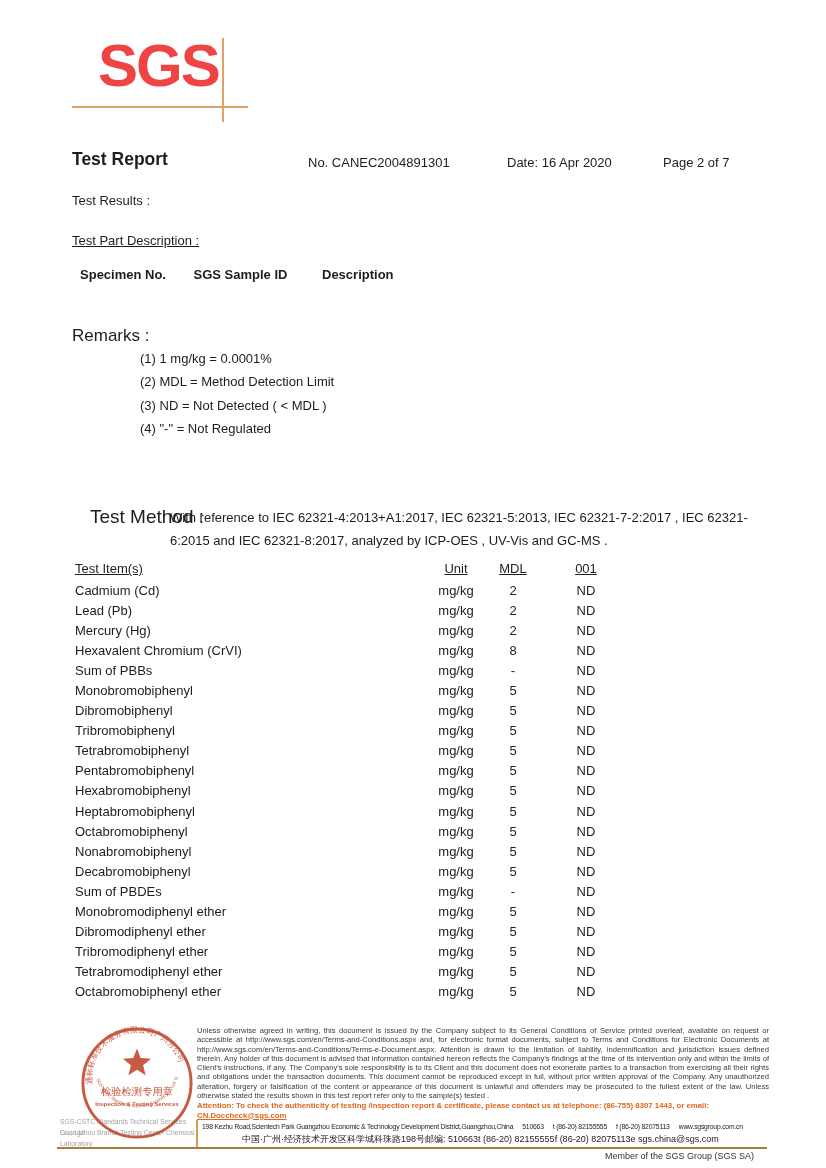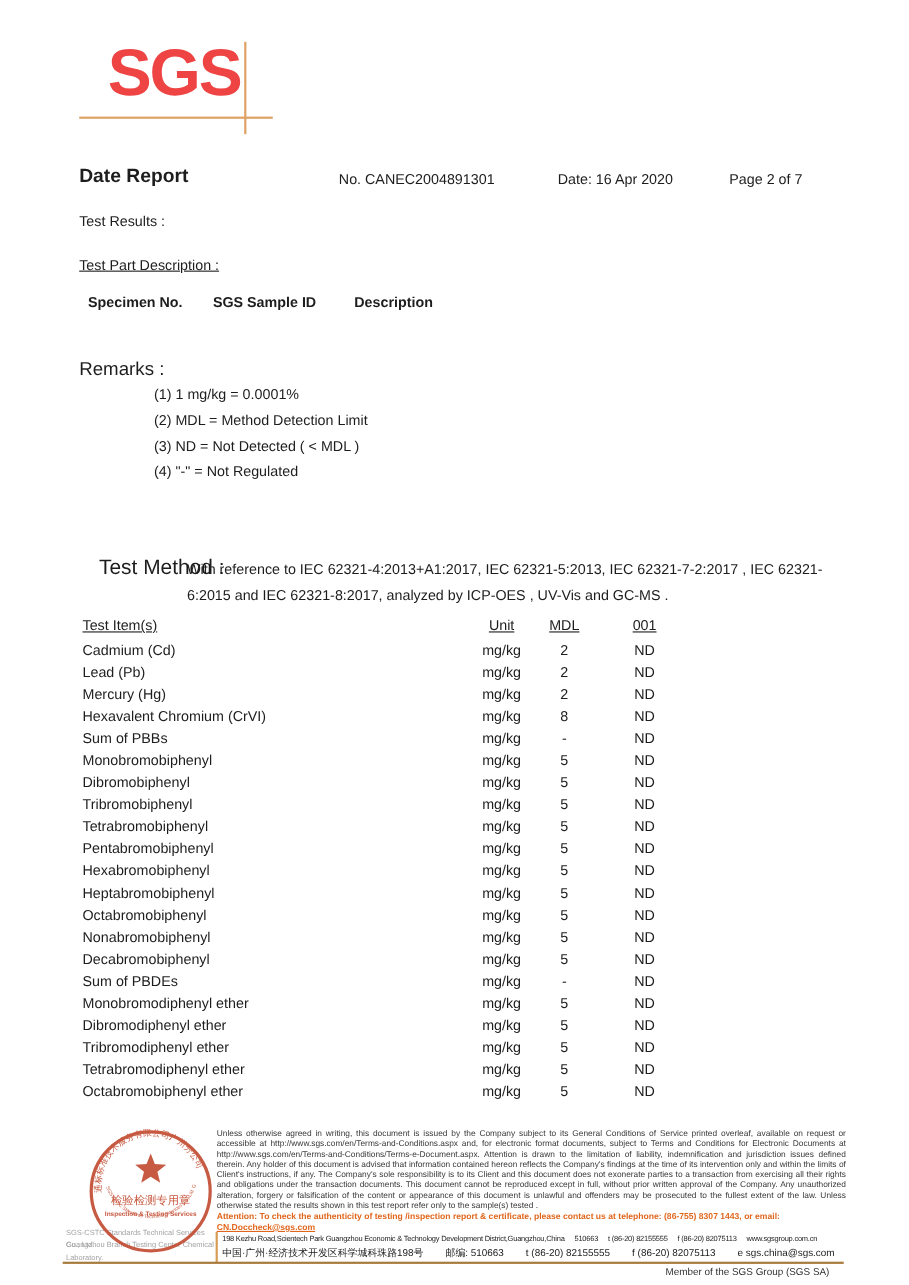--- a/index.html
+++ b/index.html
@@ -65,37 +65,37 @@
     text-align:justify;color:#3a3a3a;
   }
   .attention{
     left:197px;top:1101px;width:572px;
     font-size:7.8px;line-height:9.6px;font-weight:700;color:#e0661c;
   }
   .attention .mail{text-decoration:underline;}
   .addr-divider{left:196px;top:1120px;width:2px;height:28px;background:#d79c54;}
   .addr-row{left:202px;width:568px;display:flex;align-items:baseline;color:#222;}
   .addr-en{top:1123px;font-size:6.8px;letter-spacing:-0.2px;gap:9px;}
-  .addr-cn{top:1133px;font-size:9px;gap:20px;}
+  .addr-cn{top:1133px;font-size:9px;gap:0;margin-left:40px;}
   .company-gray{left:60px;width:140px;font-size:6.8px;color:#a3a3a3;line-height:10.5px;}
   .footer-rule{left:57px;top:1147px;width:710px;height:2px;background:#a87a3c;}
   .member{right:72px;top:1151px;font-size:9px;color:#333;}
 
   .stamp{left:78px;top:1024px;width:118px;height:118px;opacity:0.9;}
 </style>
 </head>
 <body>
 
 <div class="page">
 
   <div class="abs logo-text">SGS</div>
   <div class="abs logo-hline"></div>
   <div class="abs logo-vline"></div>
 
-  <div class="abs report-title">Date Report</div>
+  <div class="abs report-title">Test Report</div>
   <div class="abs report-no">No. CANEC2004891301</div>
   <div class="abs report-date">Date: 16 Apr 2020</div>
   <div class="abs report-page">Page 2 of 7</div>
 
   <div class="abs test-results">Test Results :</div>
   <div class="abs test-part">Test Part Description :</div>
 
   <div class="abs spec-row spec-h" style="top:267px;">
     <span class="spec-c1">Specimen No.</span>
     <span class="spec-c2">SGS Sample ID</span>

